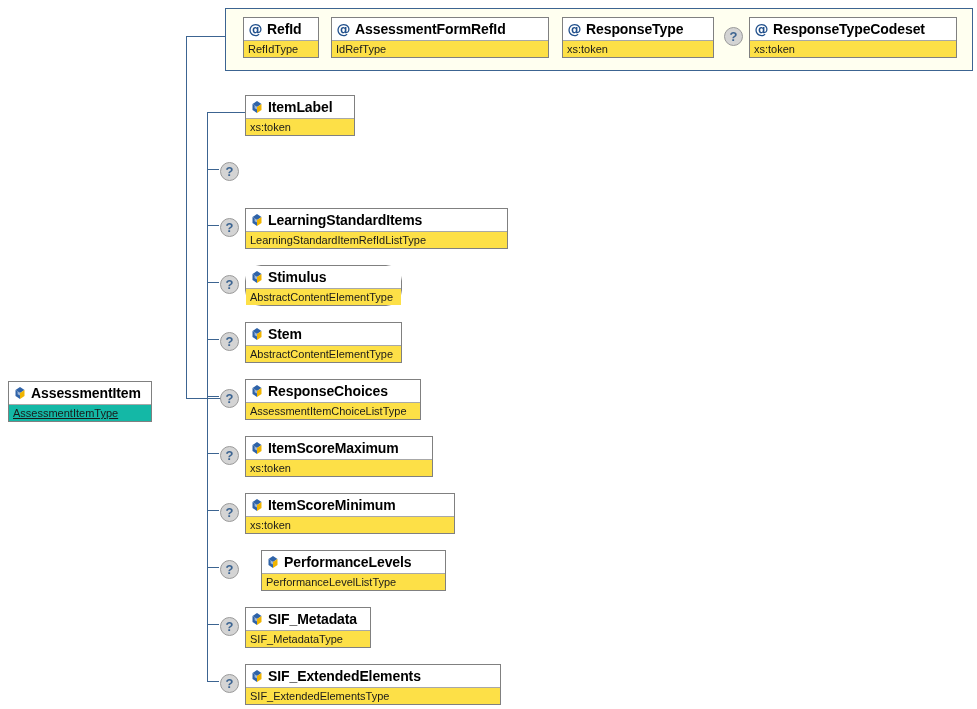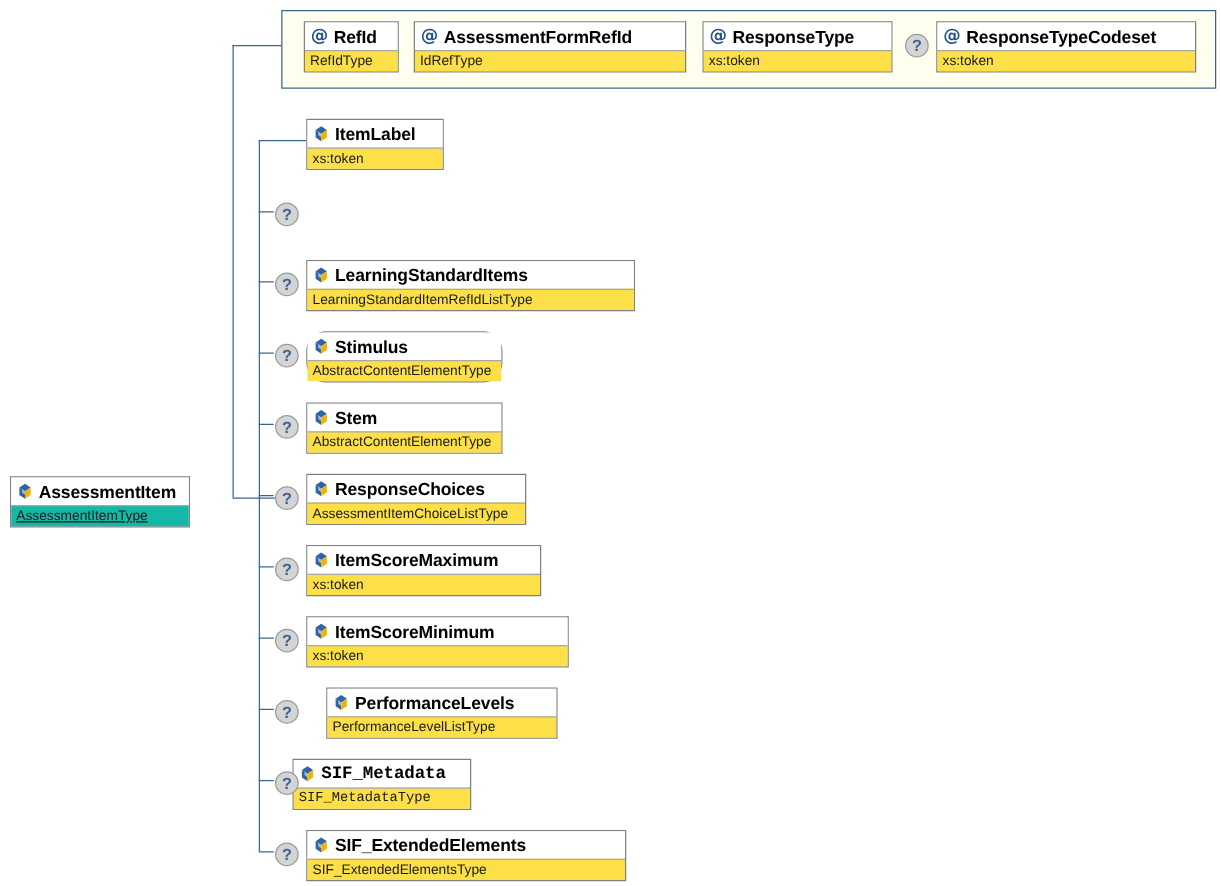--- a/index.html
+++ b/index.html
@@ -271,21 +271,21 @@
             <path d="M7 1 L11.5 4 L7 7 L2.5 4 Z" fill="#2f63a8"></path>
             <path d="M2.5 4 L7 7 L7 13 L2.5 10 Z" fill="#2f63a8"></path>
             <path d="M11.5 4 L11.5 10 L7 13 L7 7 Z" fill="#f0b400"></path>
             <path d="M4.6 5.4 L7 6.9 L7 9.6 L4.6 8.2 Z" fill="#ffffff" opacity="0.55"></path>
           </svg></span>
         <span class="node-name">PerformanceLevels</span>
       </div>
       <div class="node-type">PerformanceLevelListType</div>
     </div>
     <div class="opt-marker" style="left: 220px; top: 560px;">?</div>
-    <div class="node" style="left: 234px; top: 607px; width: 143px; font-family: Liberation Mono, monospace;">
+    <div class="node" style="left: 245px; top: 607px; width: 126px;">
       <div class="node-title">
         <span class="icon-elem"><svg width="14" height="14" viewBox="0 0 14 14">
             <path d="M7 1 L11.5 4 L7 7 L2.5 4 Z" fill="#2f63a8"></path>
             <path d="M2.5 4 L7 7 L7 13 L2.5 10 Z" fill="#2f63a8"></path>
             <path d="M11.5 4 L11.5 10 L7 13 L7 7 Z" fill="#f0b400"></path>
             <path d="M4.6 5.4 L7 6.9 L7 9.6 L4.6 8.2 Z" fill="#ffffff" opacity="0.55"></path>
           </svg></span>
         <span class="node-name">SIF_Metadata</span>
       </div>
       <div class="node-type">SIF_MetadataType</div>

